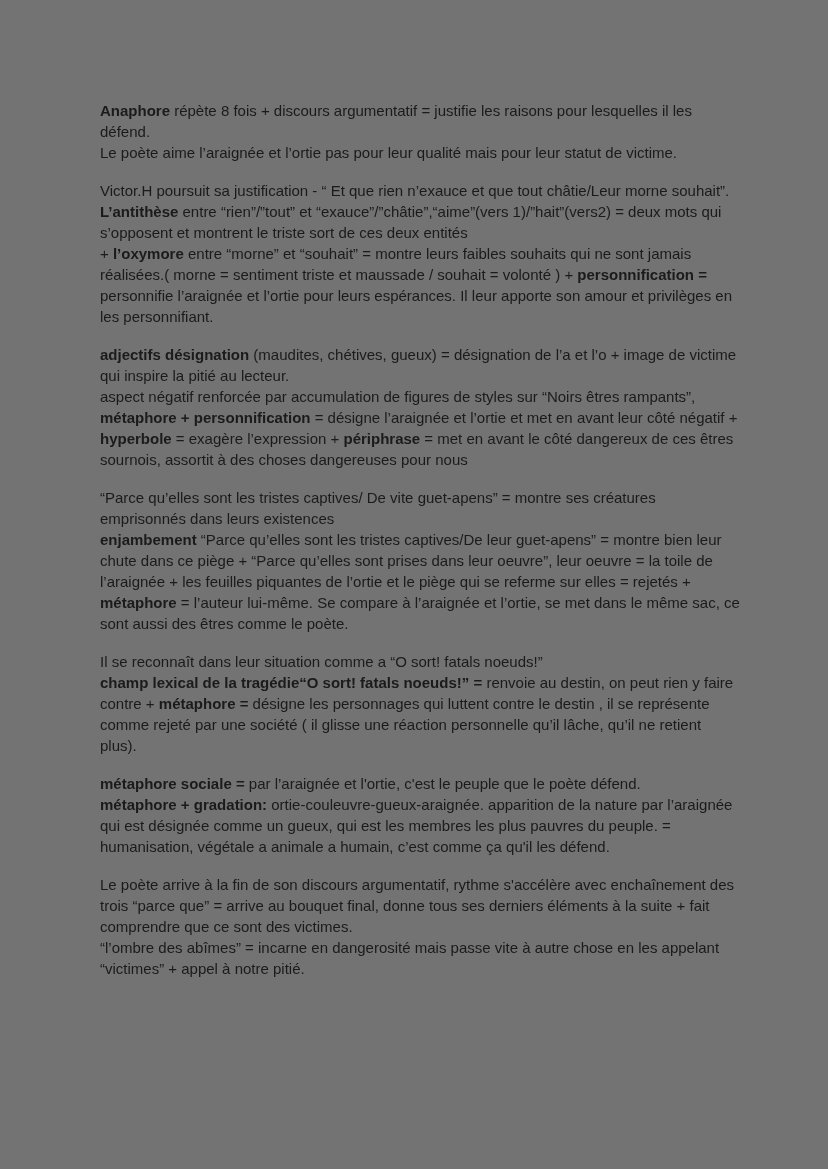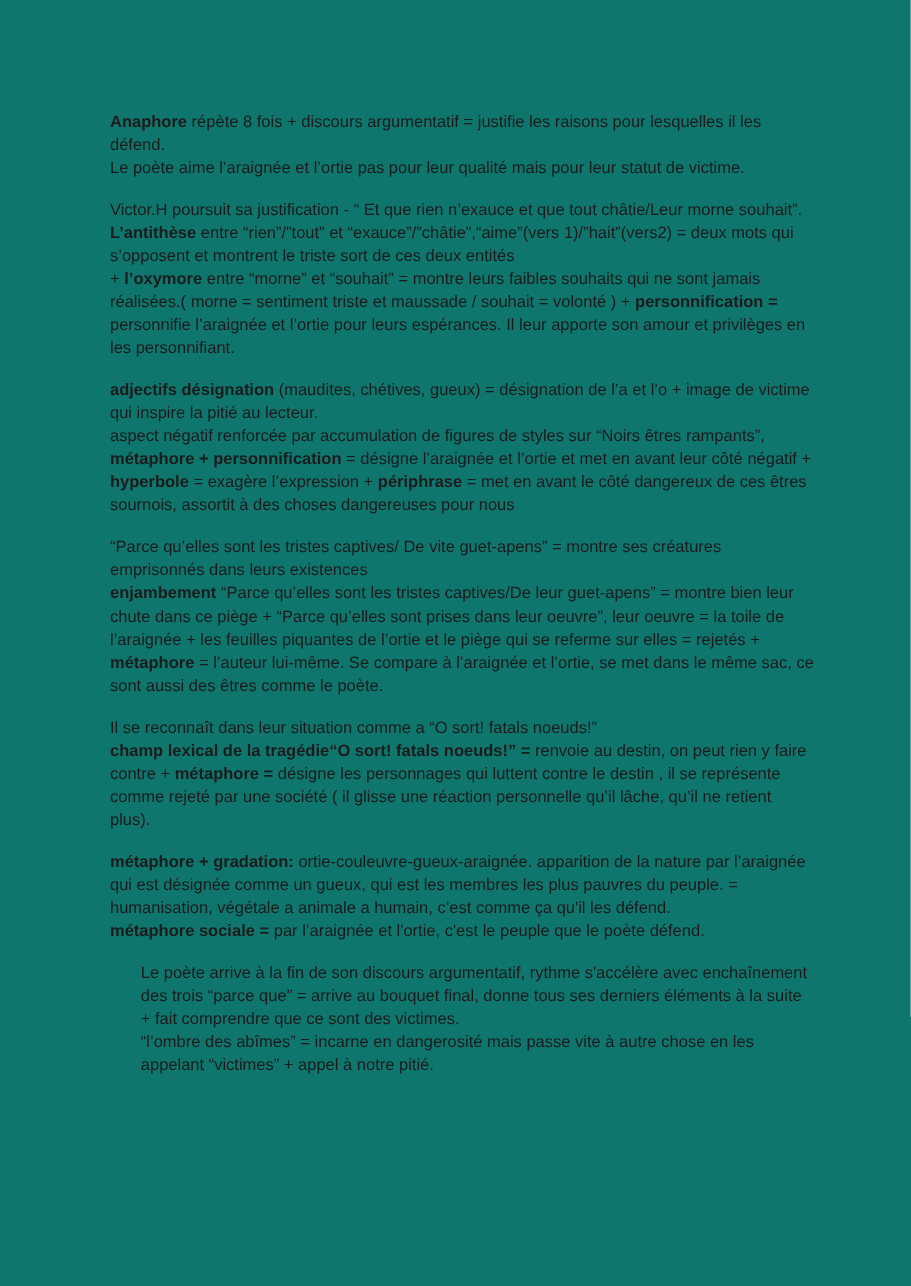--- a/index.html
+++ b/index.html
@@ -9,38 +9,37 @@
   }
   body {
     width: 828px;
     height: 1169px;
     position: relative;
     font-family: "Liberation Sans", sans-serif;
   }
   .page {
     position: absolute;
     inset: 0;
-    background: #0f766e;
+    background: #737373;
   }
   .doc-text {
     position: absolute;
     left: 100px;
     top: 100px;
     width: 640px;
     font-size: 15px;
     line-height: 21px;
     color: #1b1b1b;
     -webkit-font-smoothing: antialiased;
   }
   .block {
     margin: 0 0 17px 0;
   }
   .block:last-child {
     margin-bottom: 0;
-    margin-left: 28px;
   }
   .doc-text p {
     margin: 0;
     padding: 0;
   }
   .run-bold {
     font-weight: 700;
   }
 </style>
 </head>
@@ -63,21 +62,21 @@
       </div>
       <div class="block">
         <p><span>“Parce qu’elles sont les tristes captives/ De vite guet-apens” = montre ses créatures emprisonnés dans leurs existences</span></p>
         <p><span class="run-bold">enjambement</span><span> “Parce qu’elles sont les tristes captives/De leur guet-apens” = montre bien leur chute dans ce piège + “Parce qu’elles sont prises dans leur oeuvre”, leur oeuvre = la toile de l’araignée + les feuilles piquantes de l’ortie et le piège qui se referme sur elles = rejetés + </span><span class="run-bold">métaphore</span><span> = l’auteur lui-même. Se compare à l’araignée et l’ortie, se met dans le même sac, ce sont aussi des êtres comme le poète.</span></p>
       </div>
       <div class="block">
         <p><span>Il se reconnaît dans leur situation comme a “O sort! fatals noeuds!”</span></p>
         <p><span class="run-bold">champ lexical de la tragédie</span><span class="run-bold">“O sort! fatals noeuds!” =</span><span> renvoie au destin, on peut rien y faire contre + </span><span class="run-bold">métaphore =</span><span> désigne les personnages qui luttent contre le destin , il se représente comme rejeté par une société ( il glisse une réaction personnelle qu’il lâche, qu’il ne retient plus).</span></p>
       </div>
       <div class="block">
+        <p><span class="run-bold">métaphore sociale =</span><span> par l’araignée et l'ortie, c'est le peuple que le poète défend.</span></p>
         <p><span class="run-bold">métaphore + gradation:</span><span> ortie-couleuvre-gueux-araignée. apparition de la nature par l’araignée qui est désignée comme un gueux, qui est les membres les plus pauvres du peuple. = humanisation, végétale a animale a humain, c’est comme ça qu'il les défend.</span></p>
-        <p><span class="run-bold">métaphore sociale =</span><span> par l’araignée et l'ortie, c'est le peuple que le poète défend.</span></p>
       </div>
       <div class="block">
         <p><span>Le poète arrive à la fin de son discours argumentatif, rythme s'accélère avec enchaînement des trois “parce que” = arrive au bouquet final, donne tous ses derniers éléments à la suite + fait comprendre que ce sont des victimes.</span></p>
         <p><span>“l’ombre des abîmes” = incarne en dangerosité mais passe vite à autre chose en les appelant “victimes” + appel à notre pitié.</span></p>
       </div>
     </div>
 </div>
 
 </body></html>

